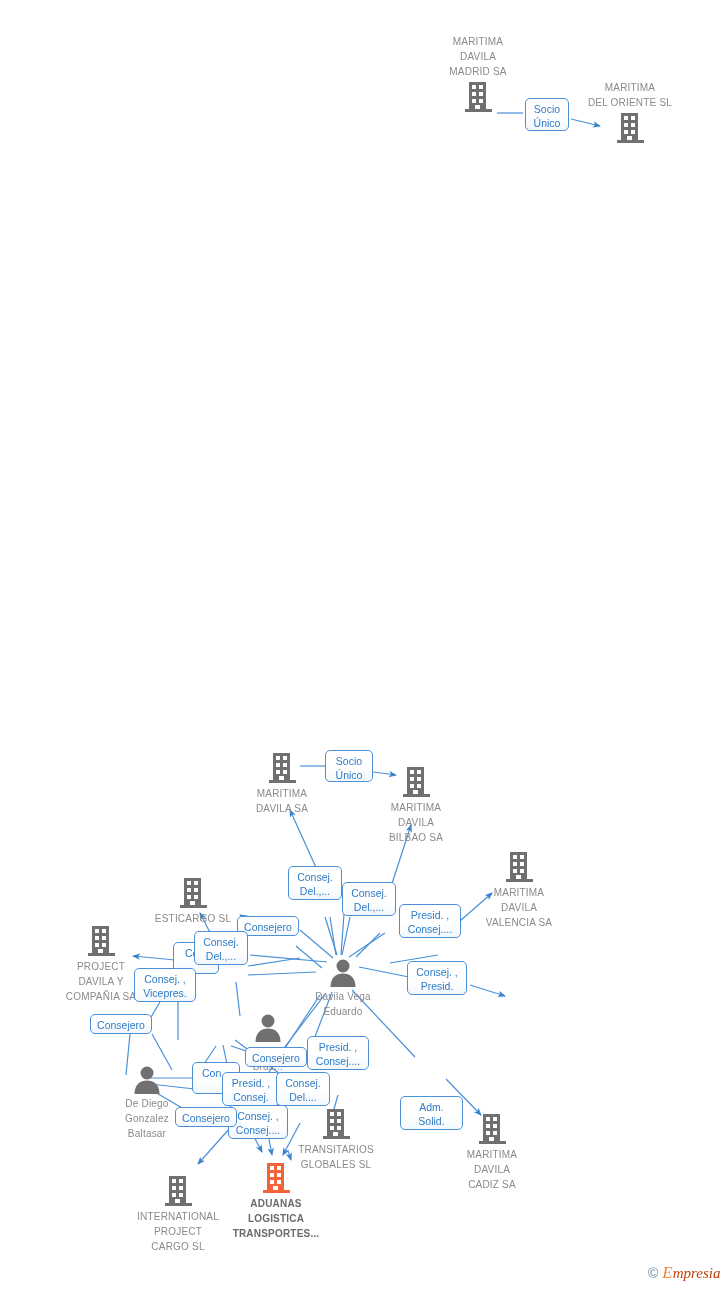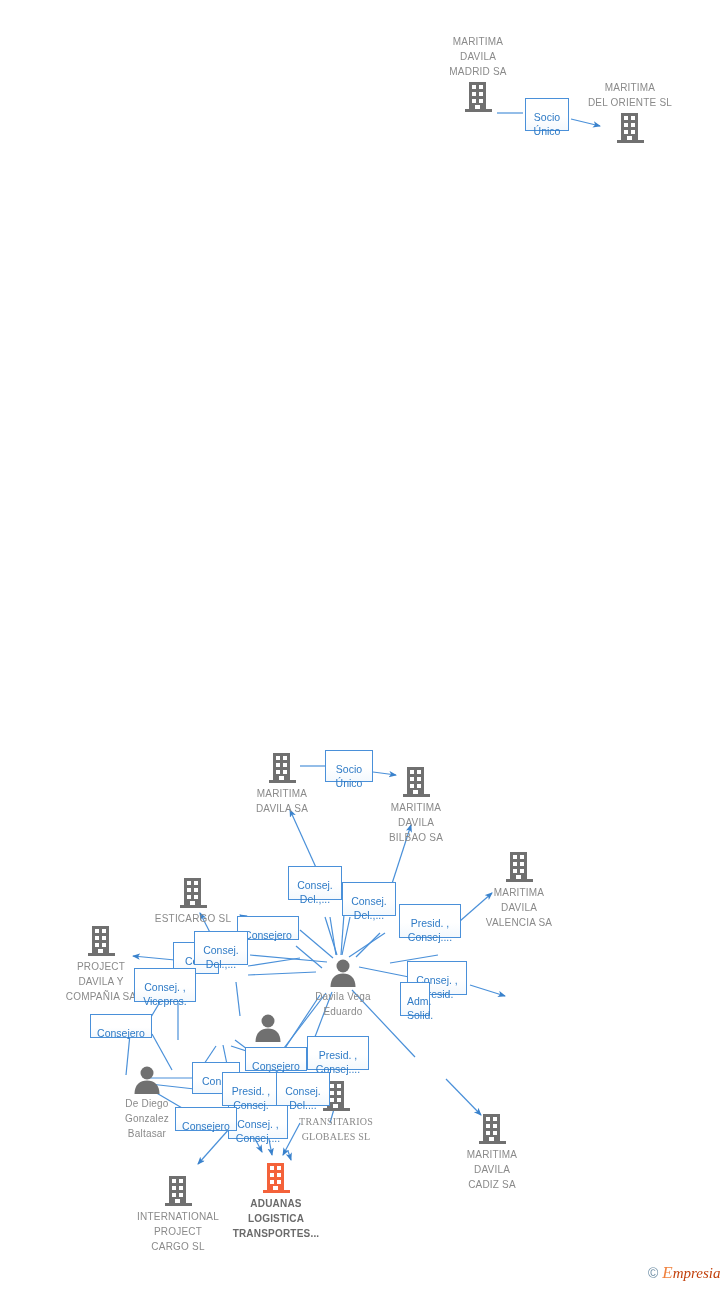--- a/index.html
+++ b/index.html
@@ -55,27 +55,27 @@
     font-weight: bold;
   }
   
   .node.cap-top .caption { margin-top: 0; margin-bottom: 2px; }
 
   
   .rel {
     position: absolute;
     box-sizing: border-box;
     border: 1px solid #4a90d9;
-    border-radius: 0;
+    border-radius: 5px;
     background: linear-gradient(to bottom, #ffffff 0%, #ffffff 55%, #f3f8fd 100%);
     color: #2f7bc6;
     font-size: 10.5px;
     line-height: 14px;
     text-align: center;
-    padding: 11px 6px;
+    padding: 3px 6px;
     white-space: pre-line;
     box-shadow: 0 0 0 0 rgba(0,0,0,0);
   }
 </style>
 </head>
 <body>
 
 <div id="canvas">
 
   <svg id="edge-layer" viewBox="0 0 728 1290" width="728" height="1290">
@@ -312,21 +312,21 @@
           <rect x="10" y="24" width="5" height="4"></rect>
         </g>
       </svg>
     </span>
     <span class="caption">PROJECT
 DAVILA Y
 COMPAÑIA SA</span>
   </div>
 
 
-  <div class="node company" style="left:336px; top:1080px;font-family:Liberation Serif, serif;">
+  <div class="node company" style="left:336px; top:1108px;">
     <span class="glyph">
       <svg width="27" height="32" viewBox="0 0 27 32" aria-hidden="true">
         <g fill="#707070">
             <rect x="4" y="1" width="17" height="27"></rect>
             <rect x="0" y="28" width="27" height="3"></rect>
           </g>
         <g fill="#ffffff">
           <rect x="7" y="4" width="4" height="4"></rect>
             <rect x="14" y="4" width="4" height="4"></rect>
           <rect x="7" y="11" width="4" height="4"></rect>
@@ -469,21 +469,21 @@
   <div class="rel" style="left:134px; top:968px; width:62px; height:34px;">Consej. ,
 Vicepres.</div>
 
   <div class="rel" style="left:90px; top:1014px; width:62px; height:20px;">Consejero</div>
 
   <div class="rel" style="left:245px; top:1047px; width:62px; height:20px;">Consejero</div>
 
   <div class="rel" style="left:307px; top:1036px; width:62px; height:34px;">Presid. ,
 Consej....</div>
 
-  <div class="rel" style="left:400px; top:982px; width:30px; height:34px;">Adm.
+  <div class="rel" style="left:400px; top:1096px; width:63px; height:34px;">Adm.
 Solid.</div>
 
   <div class="rel" style="left:192px; top:1062px; width:48px; height:32px;">Con...</div>
 
   <div class="rel" style="left:228px; top:1105px; width:60px; height:34px;">Consej. ,
 Consej....</div>
 
   <div class="rel" style="left:222px; top:1072px; width:58px; height:34px;">Presid. ,
 Consej.</div>
 

